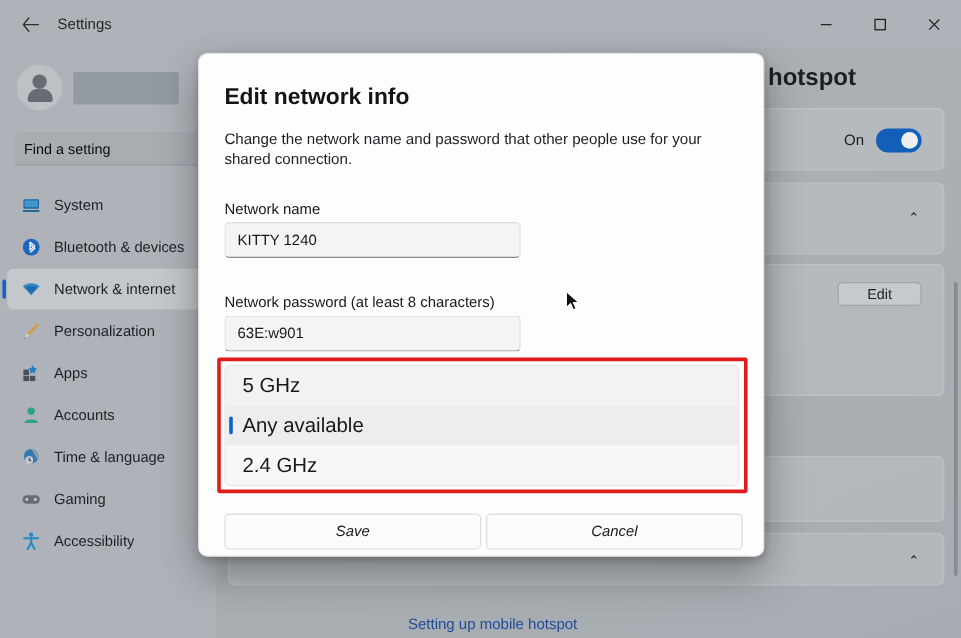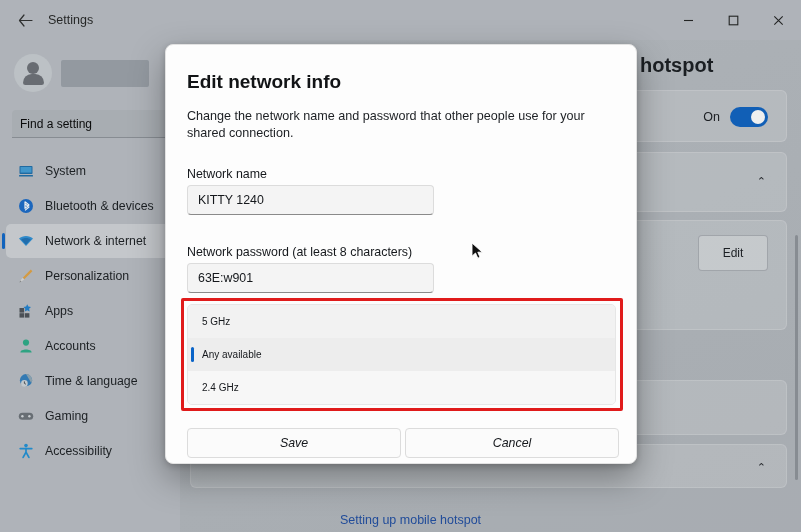--- a/index.html
+++ b/index.html
@@ -115,21 +115,21 @@
   }
   .switch .knob {
     position: absolute; right: 3px; top: 3px;
     width: 14px; height: 14px; border-radius: 50%; background: #fff;
   }
   .chev {
     position: absolute; right: 20px; font-size: 11px; color: #1e2125;
   }
   .edit-btn {
     position: absolute; right: 18px; top: 14px;
-    width: 70px; height: 36px; border-radius: 4px;
+    width: 70px; height: 20px; border-radius: 4px;
     background: rgba(255,255,255,0.30);
     border: 1px solid rgba(120,125,132,0.45);
     display: flex; align-items: center; justify-content: center;
     font-size: 12px; color: #15181c;
   }
   .link-setting {
     position: absolute; left: 160px; top: 473px;
     font-size: 12.5px; color: #1b4aa0;
   }
   .scrollbar {
@@ -185,21 +185,21 @@
     position: absolute; left: 21px; top: 259px;
     width: 429px; height: 101px;
     background: #f7f7f7;
     border: 1px solid #e6e6e6;
     border-radius: 5px;
     overflow: hidden;
   }
   .ddrow {
     position: relative; height: 33px;
     display: flex; align-items: center; padding-left: 14px;
-    font-size: 10px; color: #15181c;
+    font-size: 17px; color: #15181c;
   }
   .ddrow.r1 { background: #f2f2f2; }
   .ddrow.r2 { background: #ededed; }
   .ddrow.r3 { background: #f7f7f7; }
   .ddrow .selbar {
     position: absolute; left: 3px; top: 9px;
     width: 3px; height: 15px; background: #0a64c8; border-radius: 2px;
   }
 
   

